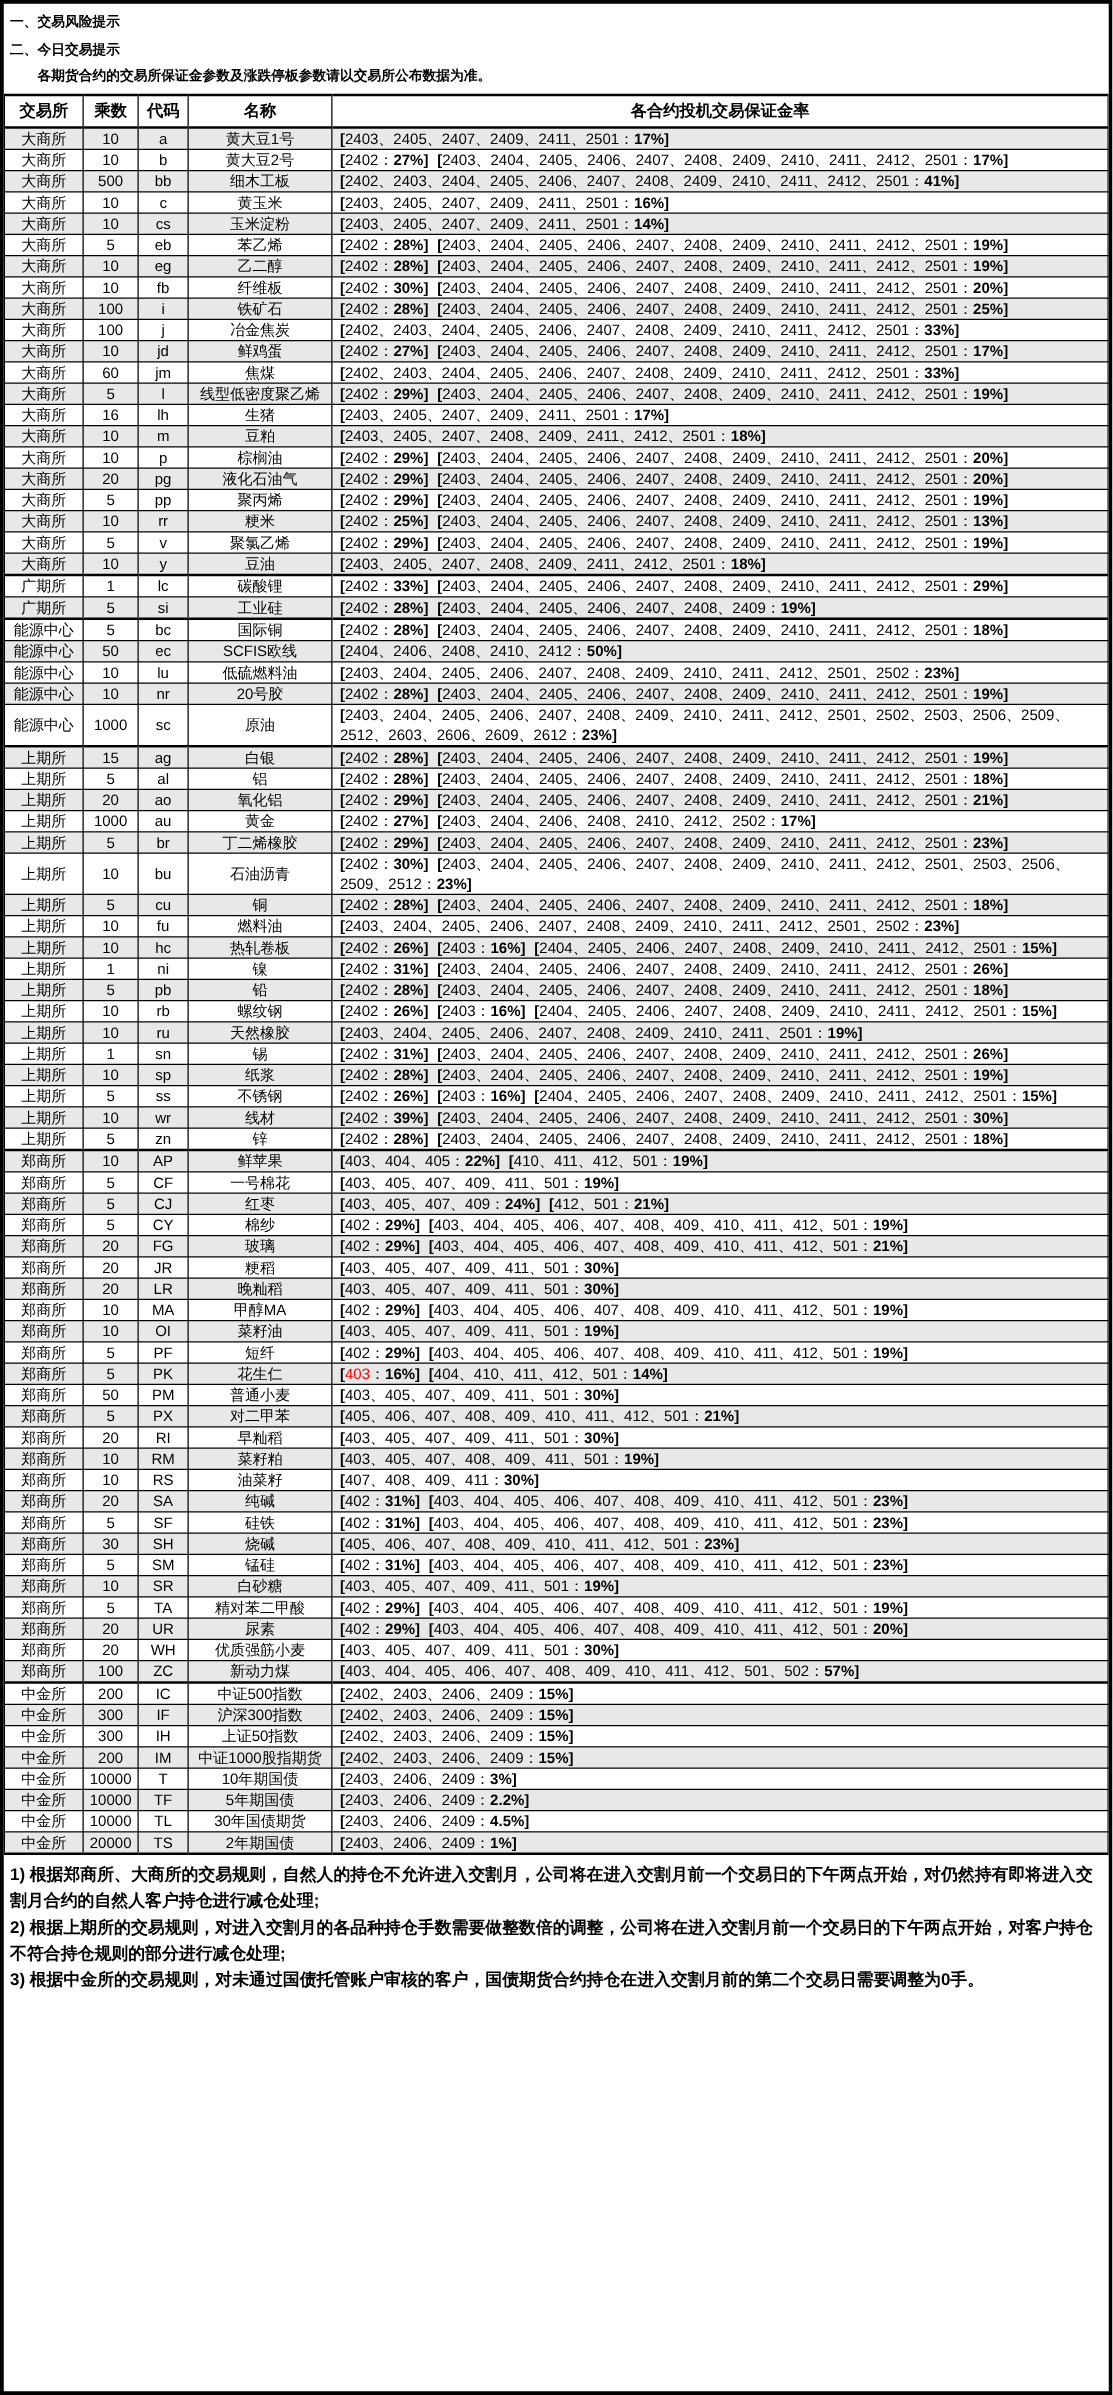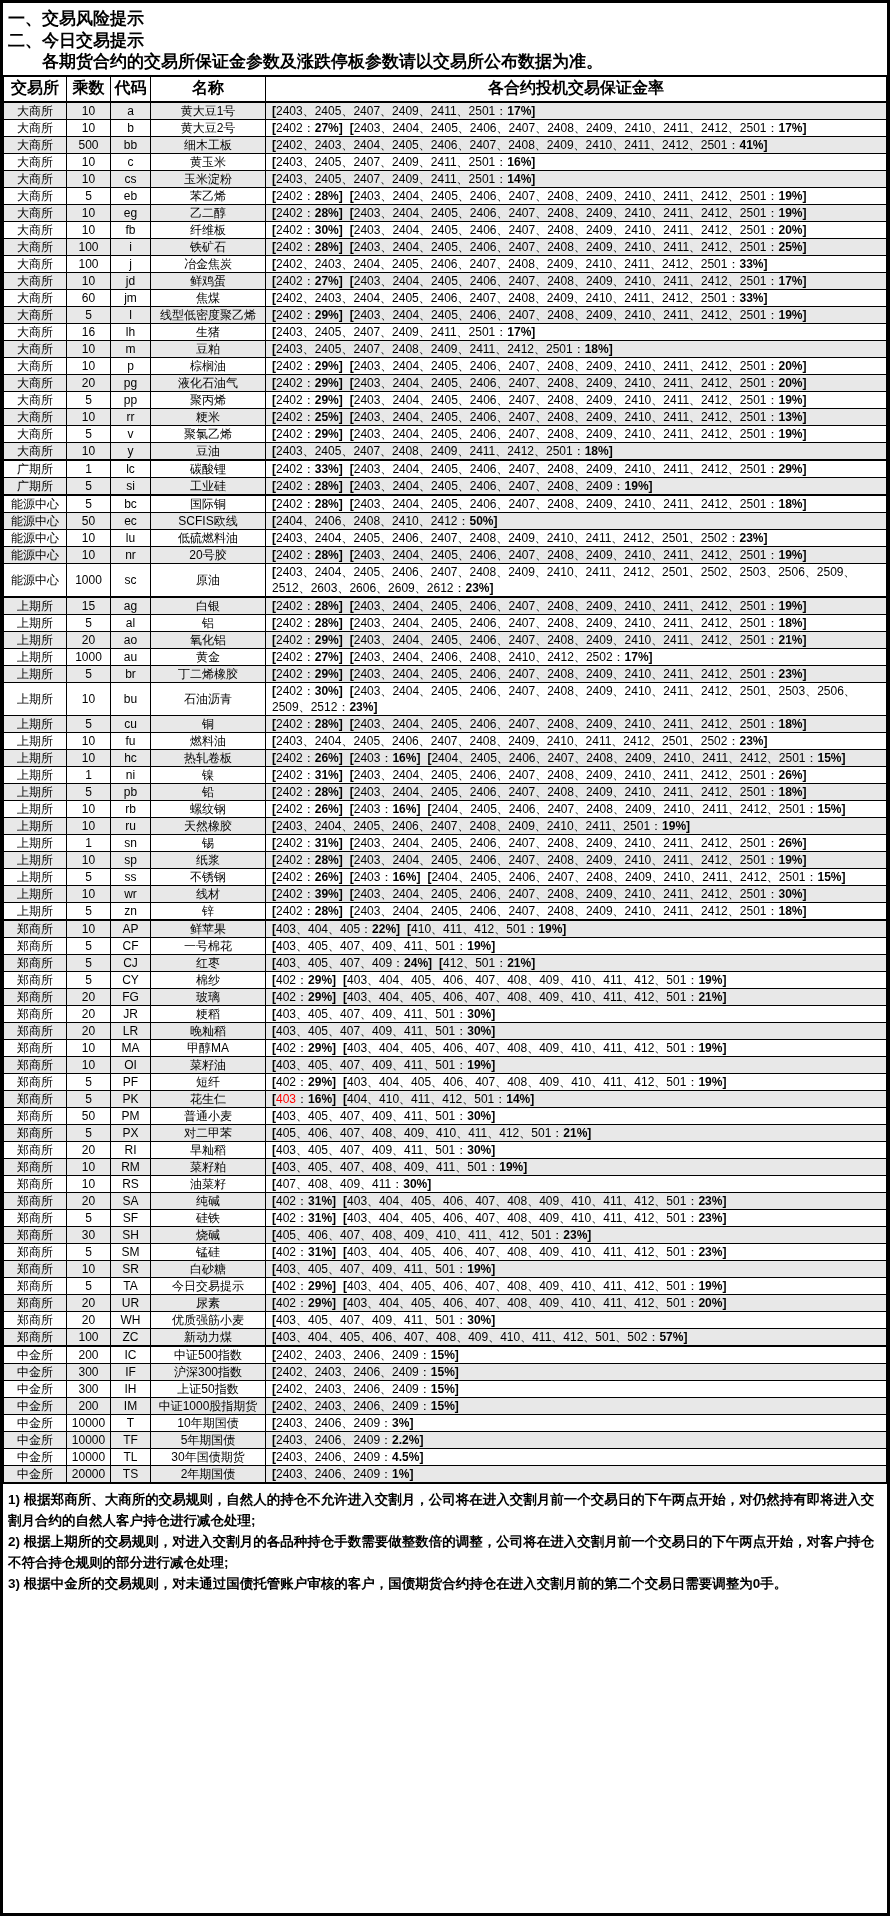--- a/index.html
+++ b/index.html
@@ -16,35 +16,35 @@
     background:#fff;
   }
   .title {
     text-align:center;
     font-weight:bold;
     font-size:17px;
     padding:7px 0 6px 0;
     border-bottom:3px solid #000;
   }
   .intro {
-    font-size:17px;
+    font-size:11px;
     font-weight:bold;
     line-height:21.5px;
     padding:5px 24px 2px 5px;
   }
   .intro p, .footer p { margin:0; }
   .indent { text-indent:2em; }
   .red { color:var(--red,#FF0000); }
   table {
     width:100%;
     border-collapse:collapse;
     table-layout:fixed;
   }
   th {
-    font-size:16px;
+    font-size:13px;
     font-weight:bold;
     border:1px solid #000;
     border-top:2px solid #000;
     border-bottom:2px solid #000;
     height:26px;
     text-align:center;
     background:#fff;
     padding:0;
   }
   td {
@@ -565,21 +565,21 @@
           <td>郑商所</td>
           <td>10</td>
           <td>SR</td>
           <td>白砂糖</td>
           <td class="rates"><span class="grp"><b>[</b><span>403、405、407、409、411、501</span>：<b>19%]</b></span></td>
         </tr>
         <tr>
           <td>郑商所</td>
           <td>5</td>
           <td>TA</td>
-          <td>今日交易提示</td>
+          <td>精对苯二甲酸</td>
           <td class="rates"><span class="grp"><b>[</b><span>402</span>：<b>29%]</b></span><span class="grp"><b>[</b><span>403、404、405、406、407、408、409、410、411、412、501</span>：<b>19%]</b></span></td>
         </tr>
         <tr class="alt">
           <td>郑商所</td>
           <td>20</td>
           <td>UR</td>
           <td>尿素</td>
           <td class="rates"><span class="grp"><b>[</b><span>402</span>：<b>29%]</b></span><span class="grp"><b>[</b><span>403、404、405、406、407、408、409、410、411、412、501</span>：<b>20%]</b></span></td>
         </tr>
         <tr>

